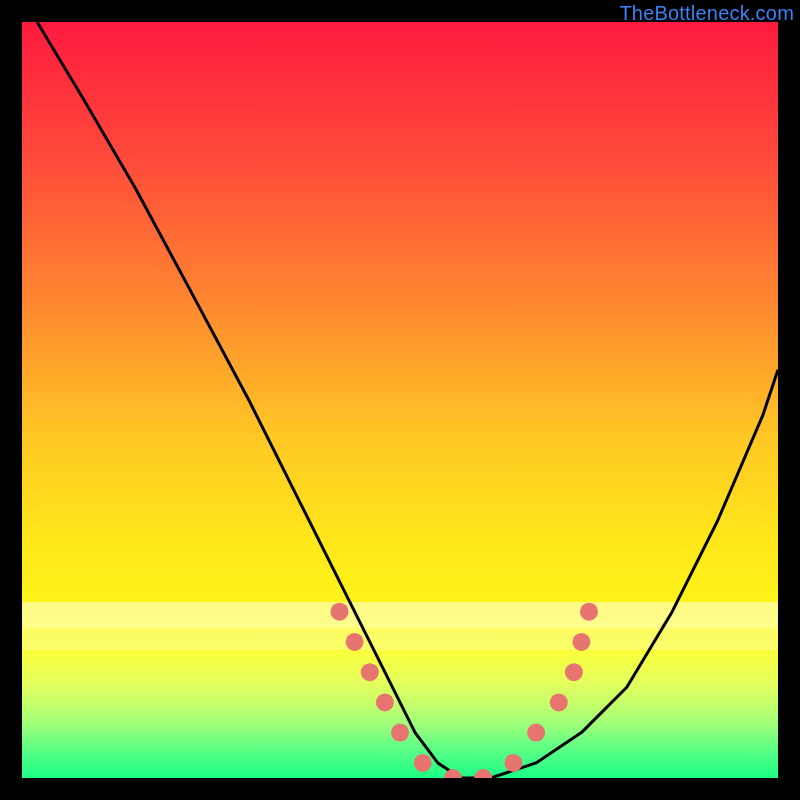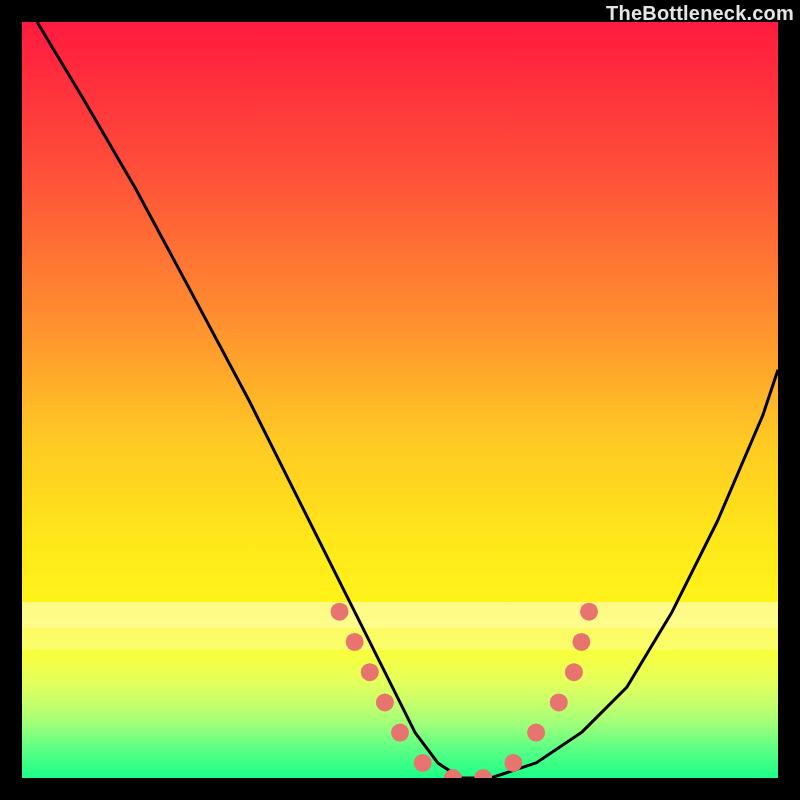--- a/index.html
+++ b/index.html
@@ -40,22 +40,22 @@
       #5eff84 96%,
       #1cff87 100%
     );
   }
   .watermark {
     position: absolute;
     top: 2px;
     right: 6px;
     font-family: Arial, Helvetica, sans-serif;
     font-size: 20px;
-    font-weight: 700;
-    color: #e5e5e5;
+    font-weight: 400;
+    color: #3b82f6;
     letter-spacing: 0.2px;
     z-index: 5;
   }
   svg.curve {
     position: absolute;
     left: 0;
     top: 0;
     width: 756px;
     height: 756px;
     z-index: 3;

